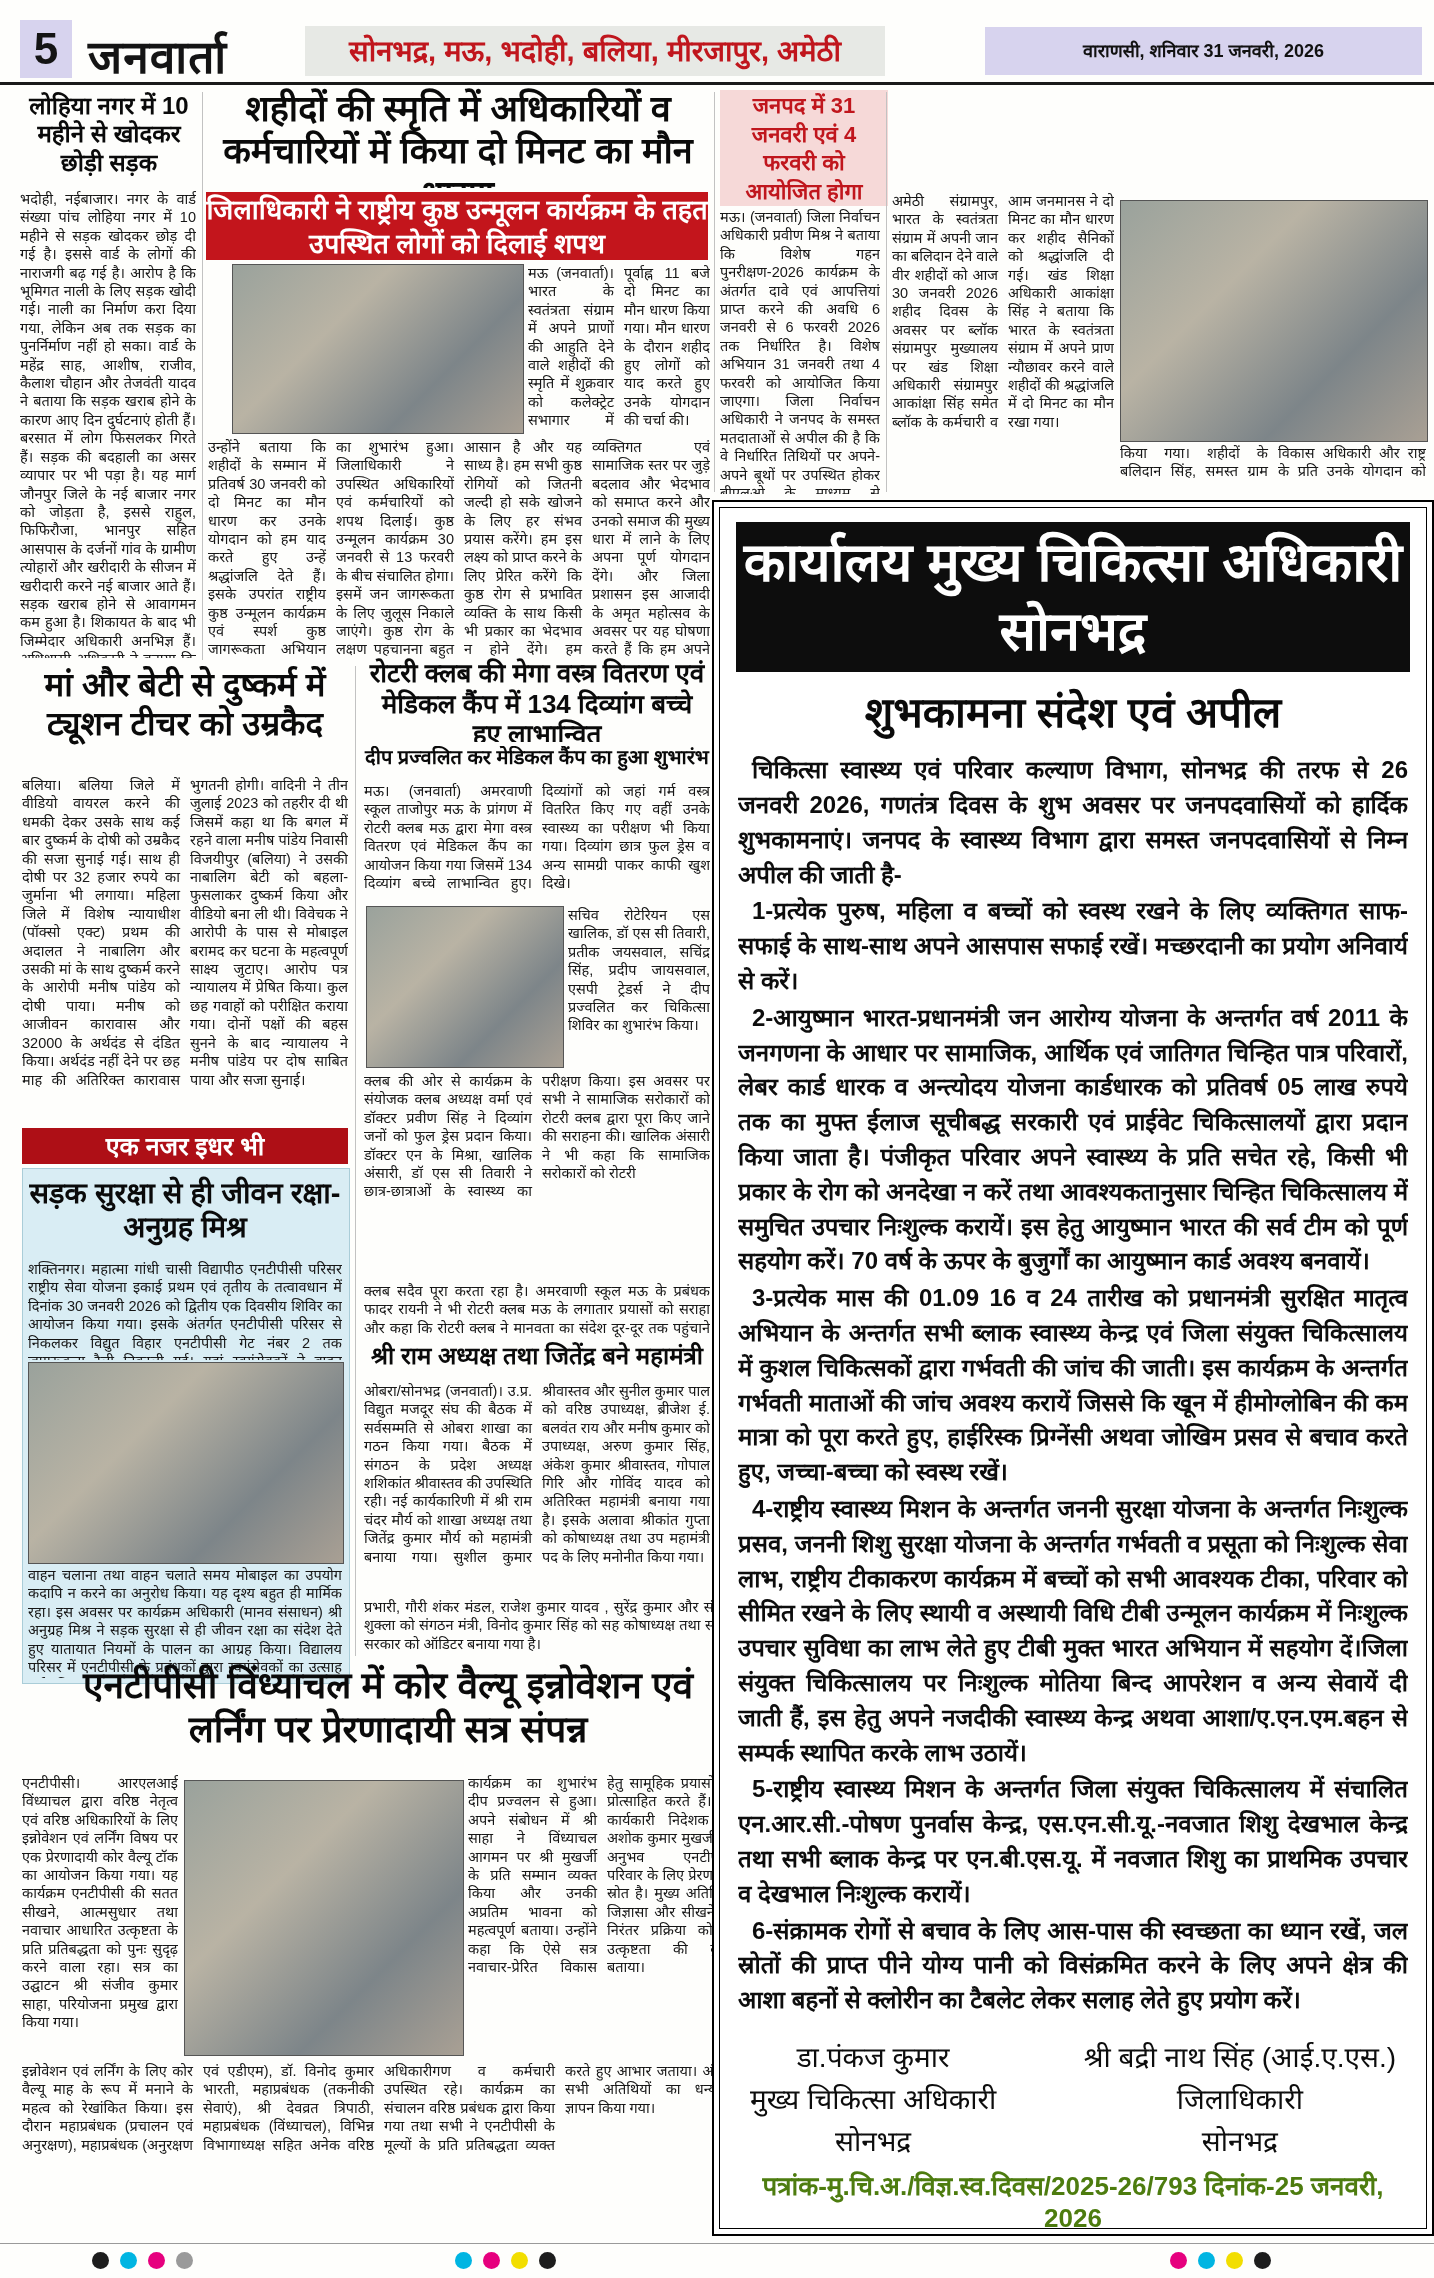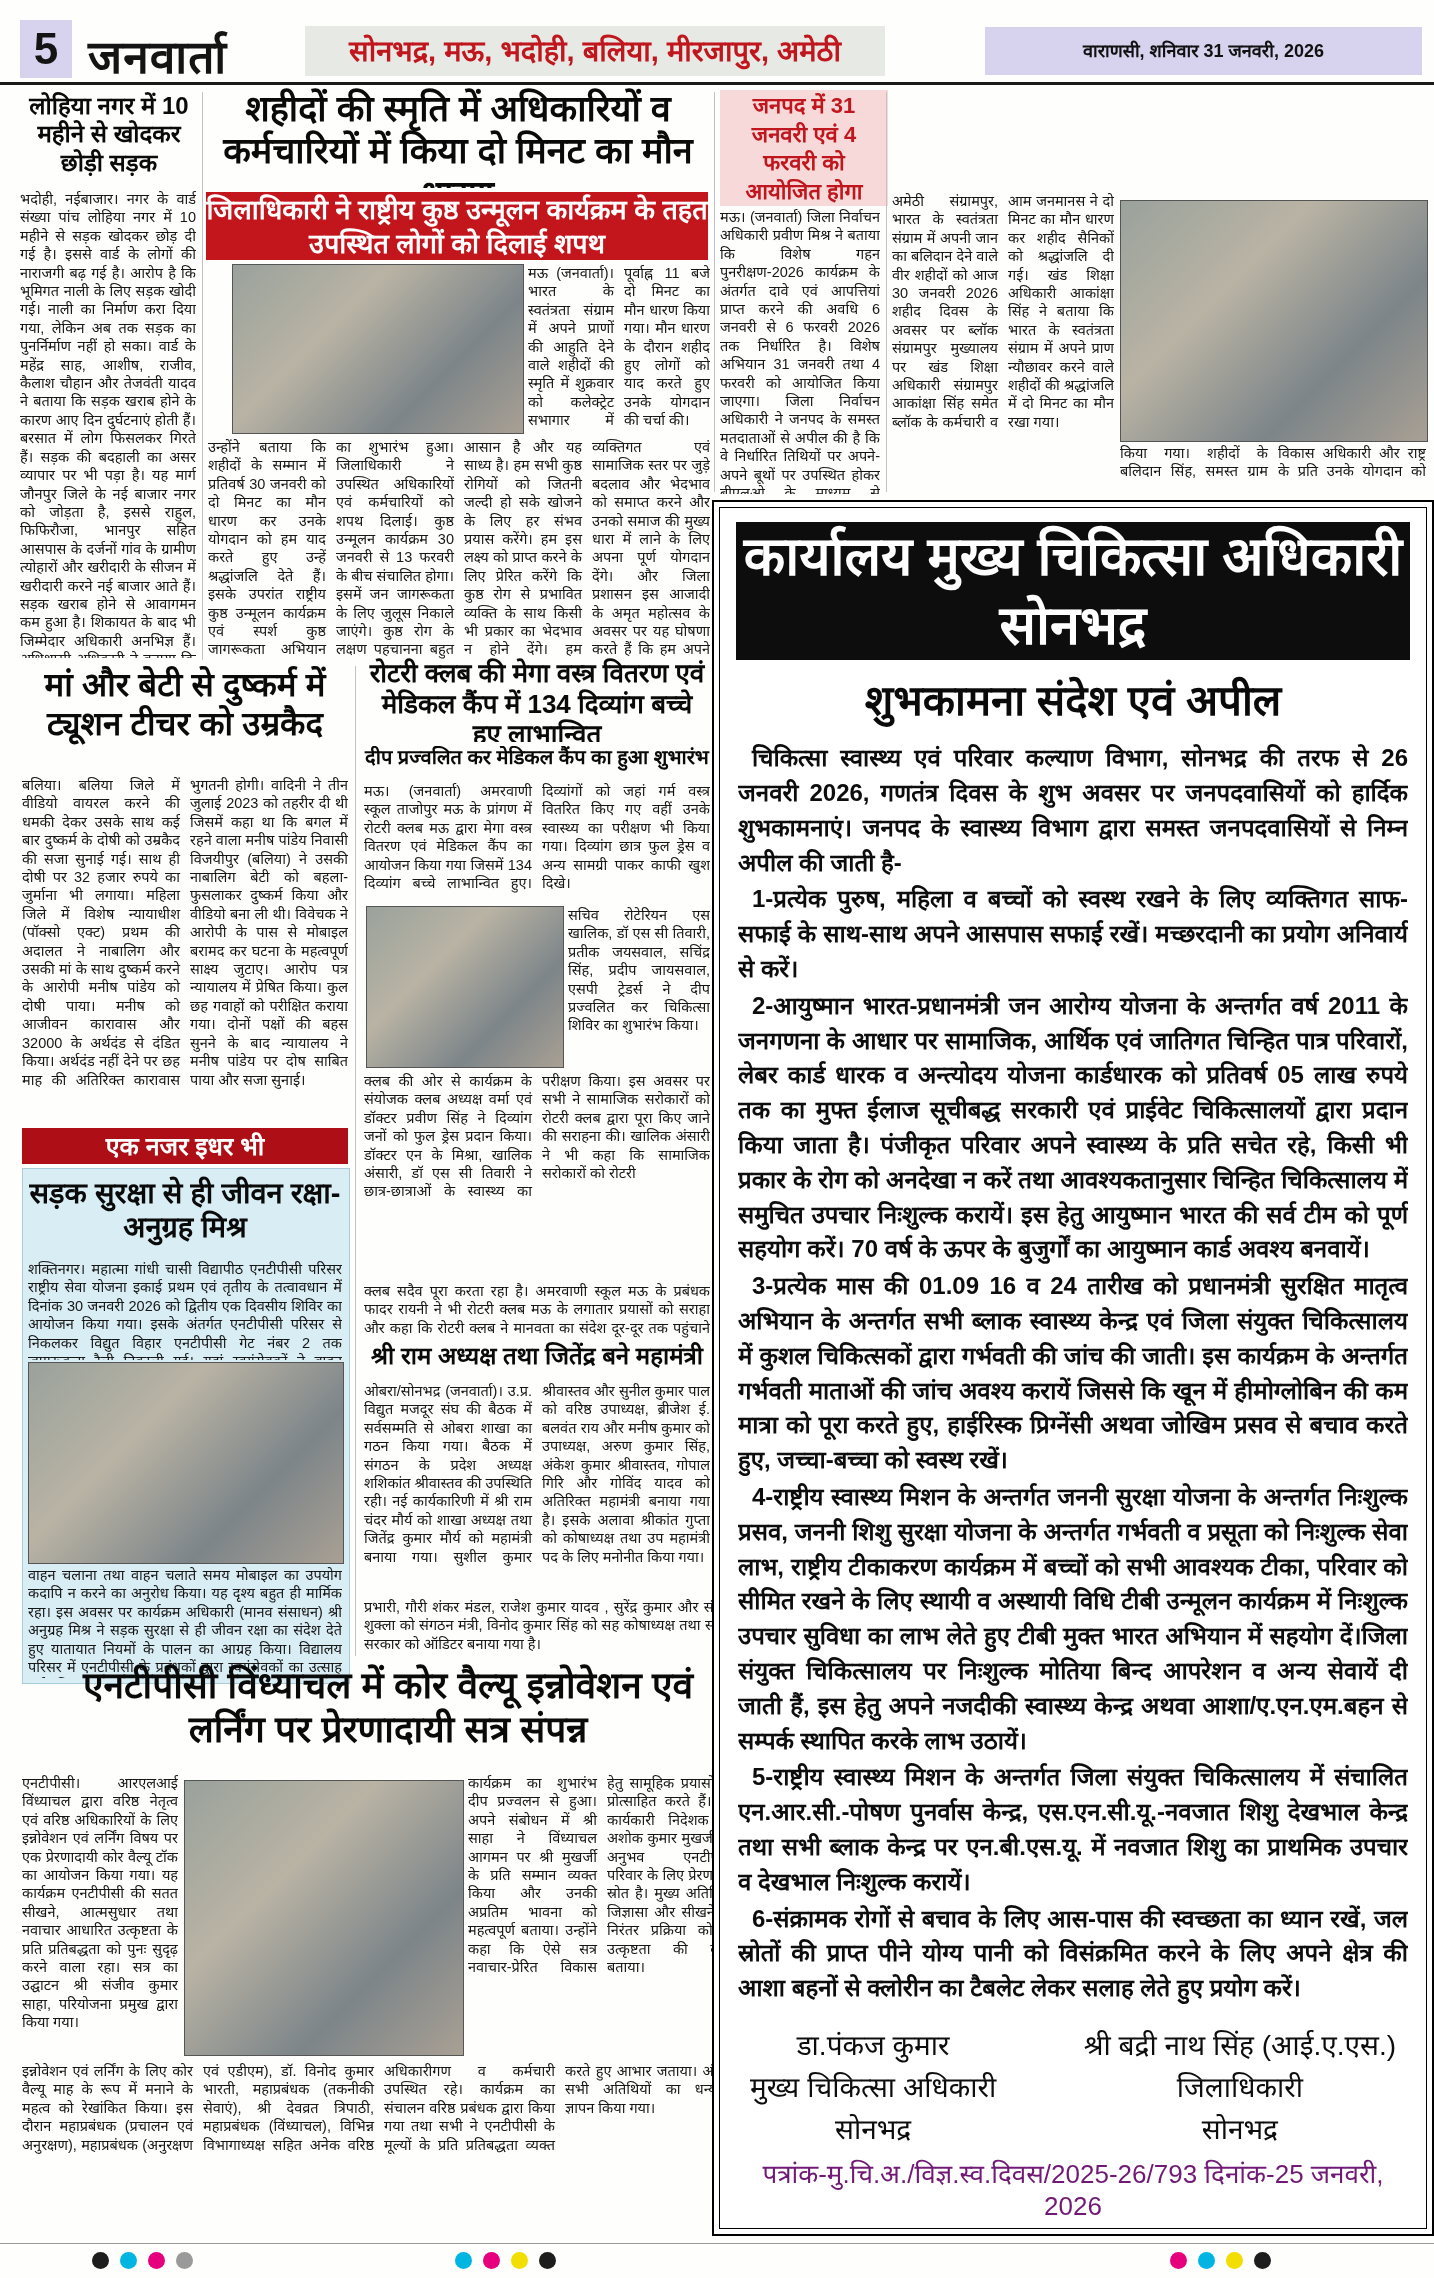--- a/index.html
+++ b/index.html
@@ -20,21 +20,21 @@
   .red-bar{background:#c3151c;color:#ffffff;font-weight:bold;text-align:center;line-height:1.25;overflow:hidden;}
   .pink-box{background:#f6d9d8;color:#c0161d;font-weight:bold;text-align:center;line-height:1.3;overflow:hidden;}
   .dark-red-banner{background:#ae0f16;color:#fff;font-weight:bold;text-align:center;overflow:hidden;}
   .blue-box{background:#d9edf4;}
   .ad-outer{border:2px solid #000;background:#fff;}
   .ad-inner{position:absolute;left:5px;top:5px;right:5px;bottom:5px;border:1px solid #000;overflow:hidden;}
   .ad-title{background:#0d0d0d;color:#ffffff;font-weight:bold;font-size:54px;text-align:center;line-height:1.28;}
   .ad-sub{font-weight:bold;font-size:42px;text-align:center;color:#0a0a0a;}
   .ad-body p{margin:0 0 2px 0;font-size:24px;font-weight:bold;line-height:1.45;text-align:justify;text-indent:14px;color:#0d0d0d;}
   .sign-line{font-weight:normal;font-size:28px;text-align:center;line-height:1.5;color:#0d0d0d;}
-  .ad-footer{font-weight:normal;font-size:26px;color:#701a75;text-align:center;}
+  .ad-footer{font-weight:bold;font-size:26px;color:#4d7c0f;text-align:center;}
   .dot{width:17px;height:17px;border-radius:50%;display:inline-block;margin-right:11px;}
   .dot-c{background:#00b5e2}.dot-m{background:#e6007e}.dot-y{background:#f2de00}.dot-k{background:#1d1d1d}.dot-g{background:#9a9a9a}
   .hrule{background:#1a1a1a;}
 </style>
 </head>
 <body>
 
 <div class="page">
 
   <div class="abs masthead-num" style="left:20px;top:20px;width:52px;height:58px;">5</div>
@@ -86,21 +86,21 @@
   <div class="abs jtxt" style="left:364px;top:1598px;width:370px;height:58px;">प्रभारी, गौरी शंकर मंडल, राजेश कुमार यादव , सुरेंद्र कुमार और संतोष शुक्ला को संगठन मंत्री, विनोद कुमार सिंह को सह कोषाध्यक्ष तथा संजय सरकार को ऑडिटर बनाया गया है।</div>
 
   <div class="abs hl" style="left:40px;top:1664px;width:696px;height:102px;font-size:37px;">एनटीपीसी विंध्याचल में कोर वैल्यू इन्नोवेशन एवं लर्निंग पर प्रेरणादायी सत्र संपन्न</div>
   <div class="abs jtxt" style="left:22px;top:1774px;width:156px;height:282px;">एनटीपीसी। आरएलआई विंध्याचल द्वारा वरिष्ठ नेतृत्व एवं वरिष्ठ अधिकारियों के लिए इन्नोवेशन एवं लर्निंग विषय पर एक प्रेरणादायी कोर वैल्यू टॉक का आयोजन किया गया। यह कार्यक्रम एनटीपीसी की सतत सीखने, आत्मसुधार तथा नवाचार आधारित उत्कृष्टता के प्रति प्रतिबद्धता को पुनः सुदृढ़ करने वाला रहा। सत्र का उद्घाटन श्री संजीव कुमार साहा, परियोजना प्रमुख द्वारा किया गया।</div>
   <div class="abs photo" style="left:184px;top:1780px;width:278px;height:274px;"></div>
   <div class="abs jtxt cols2" style="left:468px;top:1774px;width:268px;height:282px;">कार्यक्रम का शुभारंभ दीप प्रज्वलन से हुआ। अपने संबोधन में श्री साहा ने विंध्याचल आगमन पर श्री मुखर्जी के प्रति सम्मान व्यक्त किया और उनकी अप्रतिम भावना को महत्वपूर्ण बताया। उन्होंने कहा कि ऐसे सत्र नवाचार-प्रेरित विकास हेतु सामूहिक प्रयासों को प्रोत्साहित करते हैं। पूर्व कार्यकारी निदेशक श्री अशोक कुमार मुखर्जी का अनुभव एनटीपीसी परिवार के लिए प्रेरणा का स्रोत है। मुख्य अतिथि ने जिज्ञासा और सीखने की निरंतर प्रक्रिया को ही उत्कृष्टता की कुंजी बताया।</div>
   <div class="abs jtxt cols4" style="left:22px;top:2062px;width:714px;height:176px;">इन्नोवेशन एवं लर्निंग के लिए कोर वैल्यू माह के रूप में मनाने के महत्व को रेखांकित किया। इस दौरान महाप्रबंधक (प्रचालन एवं अनुरक्षण), महाप्रबंधक (अनुरक्षण एवं एडीएम), डॉ. विनोद कुमार भारती, महाप्रबंधक (तकनीकी सेवाएं), श्री देवव्रत त्रिपाठी, महाप्रबंधक (विंध्याचल), विभिन्न विभागाध्यक्ष सहित अनेक वरिष्ठ अधिकारीगण व कर्मचारी उपस्थित रहे। कार्यक्रम का संचालन वरिष्ठ प्रबंधक द्वारा किया गया तथा सभी ने एनटीपीसी के मूल्यों के प्रति प्रतिबद्धता व्यक्त करते हुए आभार जताया। अंत में सभी अतिथियों का धन्यवाद ज्ञापन किया गया।</div>
 
   <div class="abs ad-outer" style="left:712px;top:500px;width:718px;height:1732px;">
     <div class="ad-inner">
-      <div class="ad-title" style="margin:14px 16px 4px 16px;padding:0 4px;">कार्यालय मुख्य चिकित्सा अधिकारी सोनभद्र</div>
+      <div class="ad-title" style="margin:14px 16px 4px 16px;padding:6px 4px;">कार्यालय मुख्य चिकित्सा अधिकारी सोनभद्र</div>
       <div class="ad-sub" style="margin:10px 10px 4px 10px;">शुभकामना संदेश एवं अपील</div>
       <div class="ad-body" style="margin:14px 18px;height:1270px;overflow:hidden;">
         <p>चिकित्सा स्वास्थ्य एवं परिवार कल्याण विभाग, सोनभद्र की तरफ से 26 जनवरी 2026, गणतंत्र दिवस के शुभ अवसर पर जनपदवासियों को हार्दिक शुभकामनाएं। जनपद के स्वास्थ्य विभाग द्वारा समस्त जनपदवासियों से निम्न अपील की जाती है-</p>
         <p>1-प्रत्येक पुरुष, महिला व बच्चों को स्वस्थ रखने के लिए व्यक्तिगत साफ-सफाई के साथ-साथ अपने आसपास सफाई रखें। मच्छरदानी का प्रयोग अनिवार्य से करें।</p>
         <p>2-आयुष्मान भारत-प्रधानमंत्री जन आरोग्य योजना के अन्तर्गत वर्ष 2011 के जनगणना के आधार पर सामाजिक, आर्थिक एवं जातिगत चिन्हित पात्र परिवारों, लेबर कार्ड धारक व अन्त्योदय योजना कार्डधारक को प्रतिवर्ष 05 लाख रुपये तक का मुफ्त ईलाज सूचीबद्ध सरकारी एवं प्राईवेट चिकित्सालयों द्वारा प्रदान किया जाता है।  पंजीकृत परिवार अपने स्वास्थ्य के प्रति सचेत रहे, किसी भी प्रकार के रोग को अनदेखा न करें तथा आवश्यकतानुसार चिन्हित चिकित्सालय में समुचित उपचार निःशुल्क करायें। इस हेतु आयुष्मान भारत की सर्व टीम को पूर्ण सहयोग करें। 70 वर्ष के ऊपर के बुजुर्गों का आयुष्मान कार्ड अवश्य बनवायें।</p>
         <p>3-प्रत्येक मास की 01.09 16 व 24 तारीख को प्रधानमंत्री सुरक्षित मातृत्व अभियान के अन्तर्गत सभी ब्लाक स्वास्थ्य केन्द्र एवं जिला संयुक्त चिकित्सालय में कुशल चिकित्सकों द्वारा गर्भवती की जांच की जाती। इस कार्यक्रम के अन्तर्गत गर्भवती माताओं की जांच अवश्य करायें जिससे कि खून में हीमोग्लोबिन की कम मात्रा को पूरा करते हुए, हाईरिस्क प्रिग्नेंसी अथवा जोखिम प्रसव से बचाव करते हुए, जच्चा-बच्चा को स्वस्थ रखें।</p>
         <p>4-राष्ट्रीय स्वास्थ्य मिशन के अन्तर्गत जननी सुरक्षा योजना के अन्तर्गत निःशुल्क प्रसव, जननी शिशु सुरक्षा योजना के अन्तर्गत गर्भवती व प्रसूता को निःशुल्क सेवा लाभ, राष्ट्रीय टीकाकरण कार्यक्रम में बच्चों को सभी आवश्यक टीका, परिवार को सीमित रखने के लिए स्थायी व अस्थायी विधि टीबी उन्मूलन कार्यक्रम में निःशुल्क उपचार सुविधा का लाभ लेते हुए टीबी मुक्त भारत अभियान में सहयोग दें।जिला संयुक्त चिकित्सालय पर निःशुल्क मोतिया बिन्द आपरेशन व अन्य सेवायें दी जाती हैं, इस हेतु अपने नजदीकी स्वास्थ्य केन्द्र अथवा आशा/ए.एन.एम.बहन से सम्पर्क स्थापित करके लाभ उठायें।</p>
         <p>5-राष्ट्रीय स्वास्थ्य मिशन के अन्तर्गत जिला संयुक्त चिकित्सालय में संचालित एन.आर.सी.-पोषण पुनर्वास केन्द्र, एस.एन.सी.यू.-नवजात शिशु देखभाल केन्द्र तथा सभी ब्लाक केन्द्र पर एन.बी.एस.यू. में नवजात शिशु का प्राथमिक उपचार व देखभाल निःशुल्क करायें।</p>
         <p>6-संक्रामक रोगों से बचाव के लिए आस-पास की स्वच्छता का ध्यान रखें, जल स्रोतों की प्राप्त पीने योग्य पानी को विसंक्रमित करने के लिए अपने क्षेत्र की आशा बहनों से क्लोरीन का टैबलेट लेकर सलाह लेते हुए प्रयोग करें।</p>
       </div>

